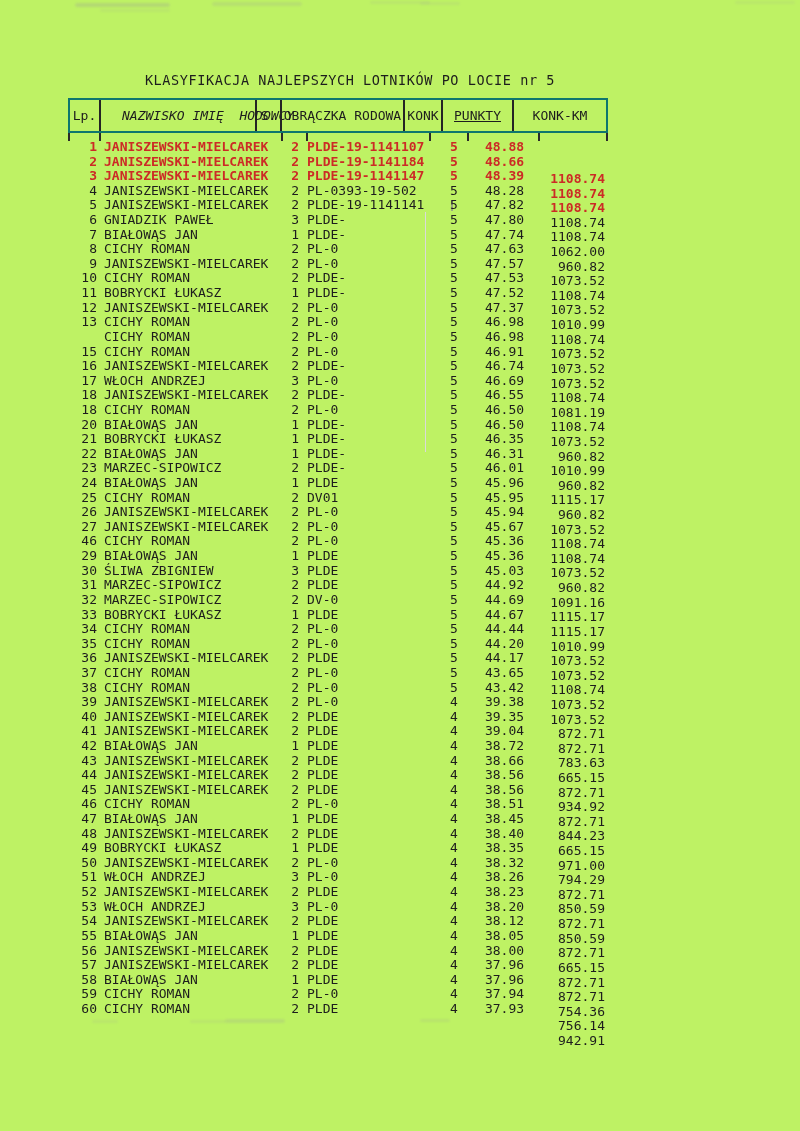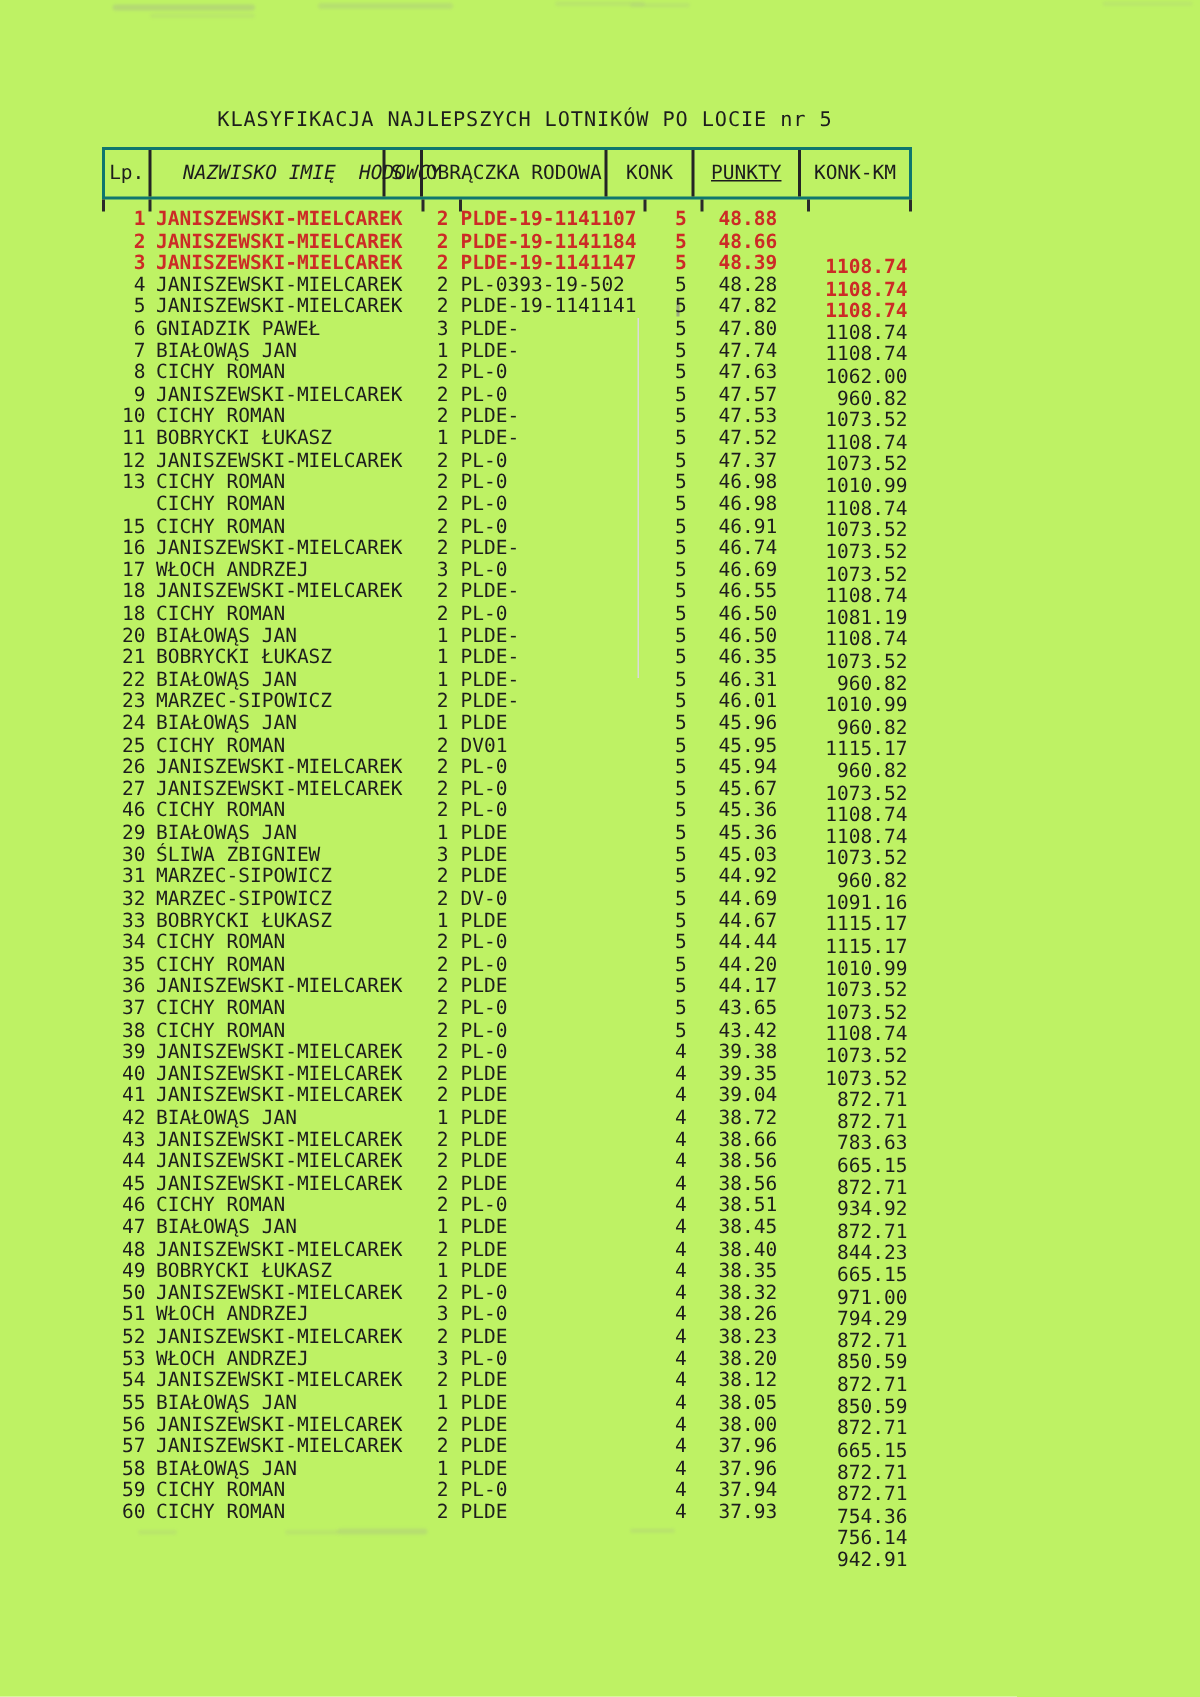--- a/index.html
+++ b/index.html
@@ -45,39 +45,39 @@
     font-size:13px;white-space:pre;
     background:transparent;
   }
   .hc{height:100%;display:flex;align-items:center;justify-content:center;
       border-right:2px solid #242424;box-sizing:border-box;}
   .hc:last-child{border-right:none;}
   .hc-lp{width:31px;}
   .hc-name{width:156px;justify-content:flex-start;padding-left:21px;font-style:italic;}
   .hc-s{width:25px;}
   .hc-ring{width:123px;}
-  .hc-konk{width:58px;}
+  .hc-konk{width:38px;}
   .hc-punkty{width:71px;text-decoration:underline;}
   .hc-konkkm{width:66px;flex:1;}
 
   .tick{position:absolute;top:133px;width:2px;height:8px;background:#2a2a2a;}
 
   .rows{
     position:absolute;left:68px;top:140px;width:540px;
     font-size:13px;
   }
   .row{display:flex;height:14.62px;line-height:14.62px;white-space:pre;}
   .c-lp{width:29px;text-align:right;}
   .c-gap1{width:7px;}
   .c-name{width:180px;text-align:left;}
   .c-s{width:15px;text-align:right;}
   .c-gap2{width:8px;}
   .c-ring{width:122px;text-align:left;}
   .c-konk{width:50px;text-align:center;}
-  .c-punkty{width:51px;text-align:left;}
+  .c-punkty{width:51px;text-align:center;}
   .c-konkkm{width:75px;text-align:right;margin-top:32px;}
 </style>
 </head>
 <body>
 
 <div class="page">
 
   <div class="smudge s1"></div>
   <div class="smudge s2"></div>
   <div class="smudge s3"></div>

